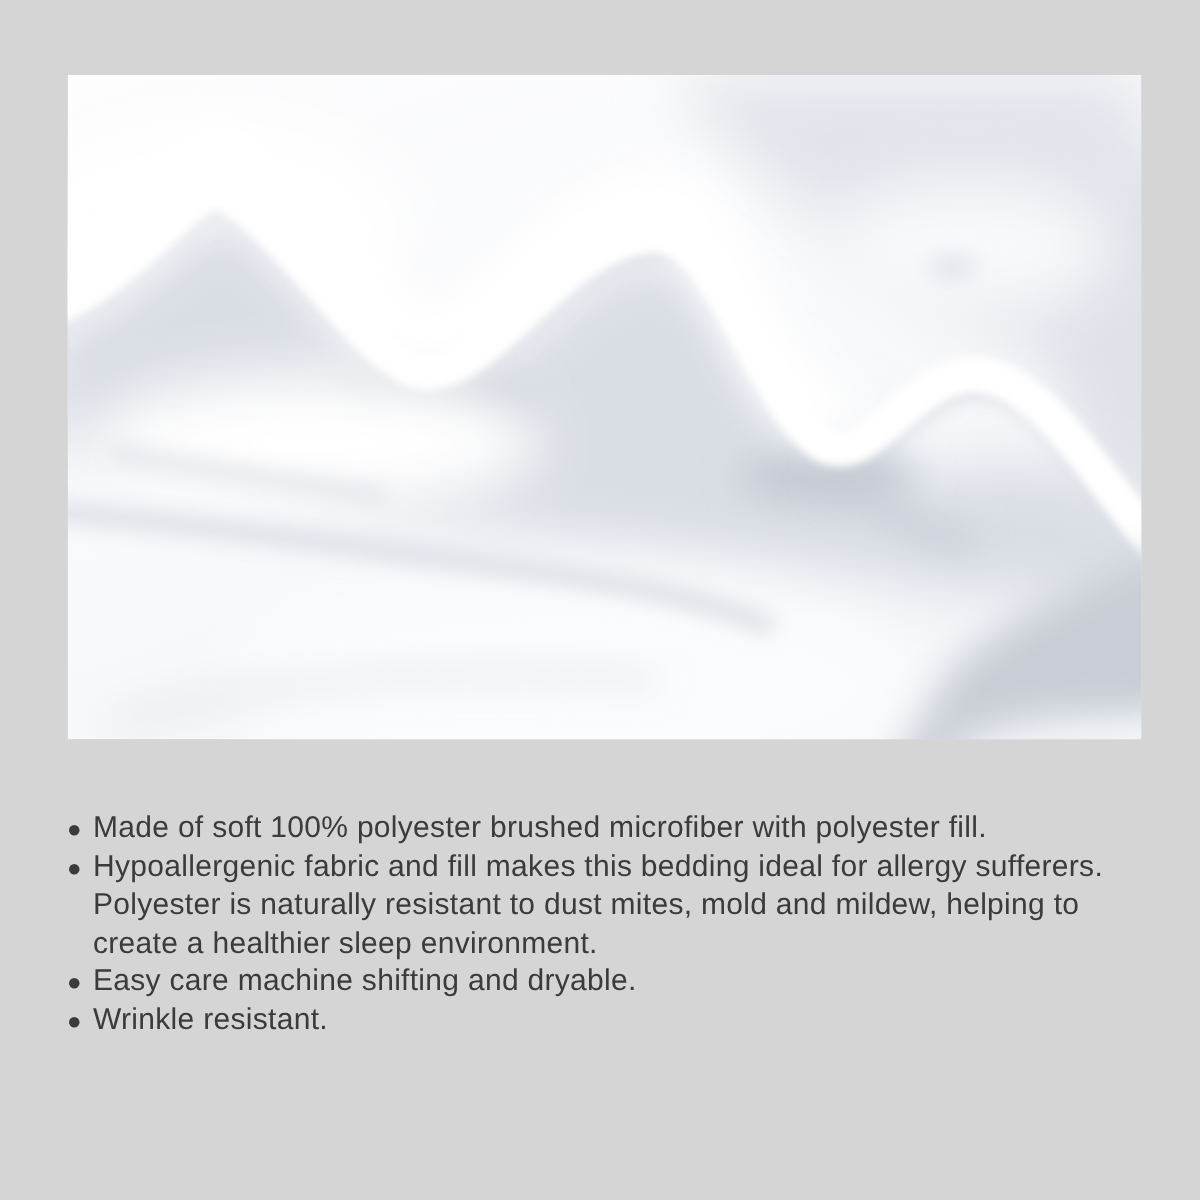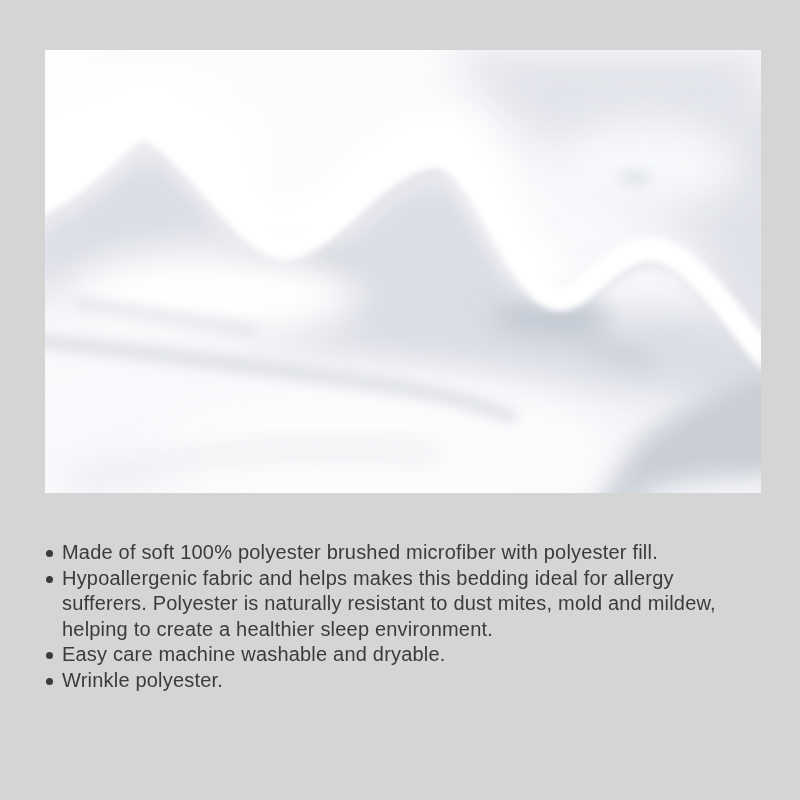--- a/index.html
+++ b/index.html
@@ -119,25 +119,25 @@
     </svg>
   </div>
 
   <ul class="features">
     <li class="feature">
       <span class="dot"></span>
       <span class="feature-text">Made of soft 100% polyester brushed microfiber with polyester fill.</span>
     </li>
     <li class="feature">
       <span class="dot"></span>
-      <span class="feature-text">Hypoallergenic fabric and helps makes this bedding ideal for allergy sufferers. Polyester is naturally resistant to dust mites, mold and mildew, helping to create a healthier sleep environment.</span>
+      <span class="feature-text">Hypoallergenic fabric and fill makes this bedding ideal for allergy sufferers. Polyester is naturally resistant to dust mites, mold and mildew, helping to create a healthier sleep environment.</span>
     </li>
     <li class="feature">
       <span class="dot"></span>
-      <span class="feature-text">Easy care machine washable and dryable.</span>
+      <span class="feature-text">Easy care machine shifting and dryable.</span>
     </li>
     <li class="feature">
       <span class="dot"></span>
-      <span class="feature-text">Wrinkle polyester.</span>
+      <span class="feature-text">Wrinkle resistant.</span>
     </li>
   </ul>
 
 </div>
 
 </body></html>

